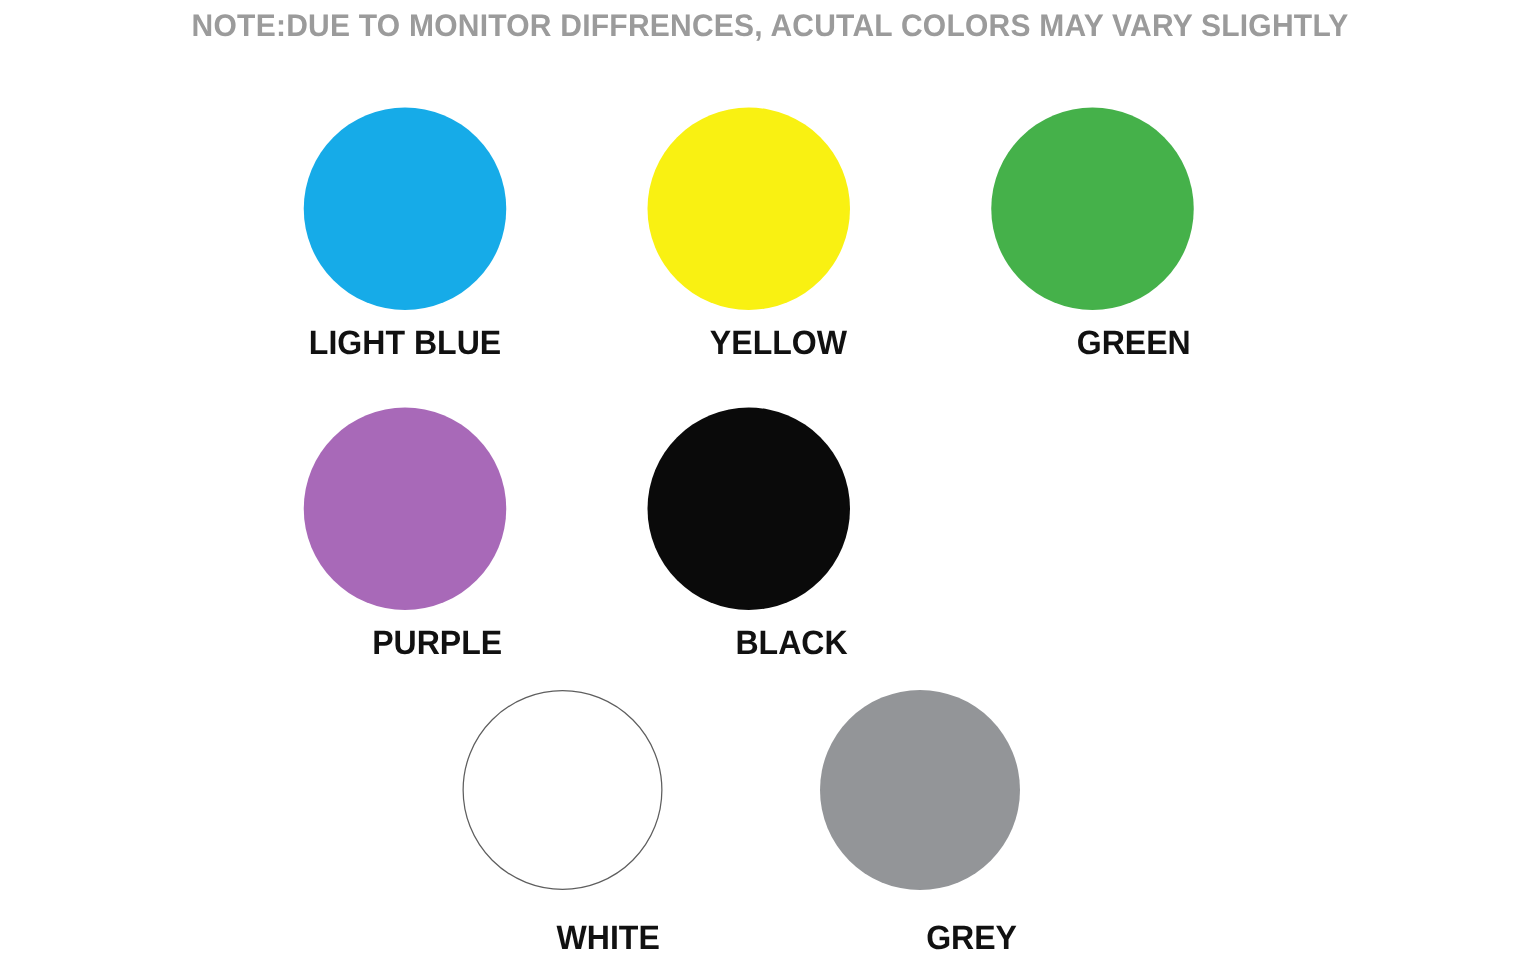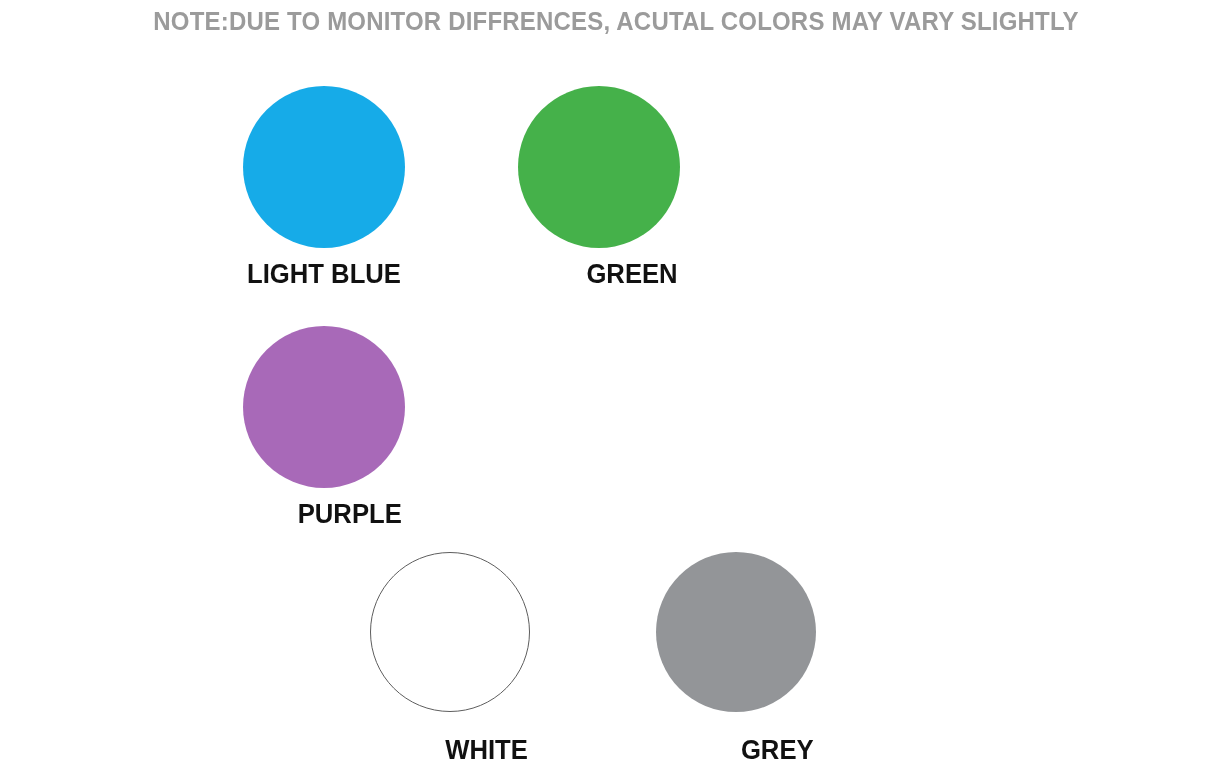--- a/index.html
+++ b/index.html
@@ -115,29 +115,37 @@
   </div>
 
   <div class="swatch-grid">
 
     <div class="swatch-row row-1">
       <div class="swatch-cell">
         <div class="swatch-disc" style="background-color: rgb(22, 171, 232);"></div>
         <div class="swatch-label" style="color: rgb(17, 17, 17);">LIGHT BLUE</div>
       </div>
       <div class="swatch-cell">
+        <div class="swatch-disc" style="background-color: rgb(249, 241, 18);"></div>
+        <div class="swatch-label" style="color: rgb(17, 17, 17);">YELLOW</div>
+      </div>
+      <div class="swatch-cell">
         <div class="swatch-disc" style="background-color: rgb(69, 177, 74);"></div>
         <div class="swatch-label" style="color: rgb(17, 17, 17);">GREEN</div>
       </div>
     </div>
 
     <div class="swatch-row row-2">
       <div class="swatch-cell">
         <div class="swatch-disc" style="background-color: rgb(168, 105, 184);"></div>
         <div class="swatch-label" style="color: rgb(17, 17, 17);">PURPLE</div>
+      </div>
+      <div class="swatch-cell">
+        <div class="swatch-disc" style="background-color: rgb(10, 10, 10);"></div>
+        <div class="swatch-label" style="color: rgb(17, 17, 17);">BLACK</div>
       </div>
     </div>
 
     <div class="swatch-row row-3">
       <div class="swatch-cell">
         <div class="swatch-disc outlined" style="background-color: rgb(255, 255, 255); border-color: rgb(94, 94, 94);"></div>
         <div class="swatch-label" style="color: rgb(17, 17, 17);">WHITE</div>
       </div>
       <div class="swatch-cell">
         <div class="swatch-disc" style="background-color: rgb(147, 149, 152);"></div>

